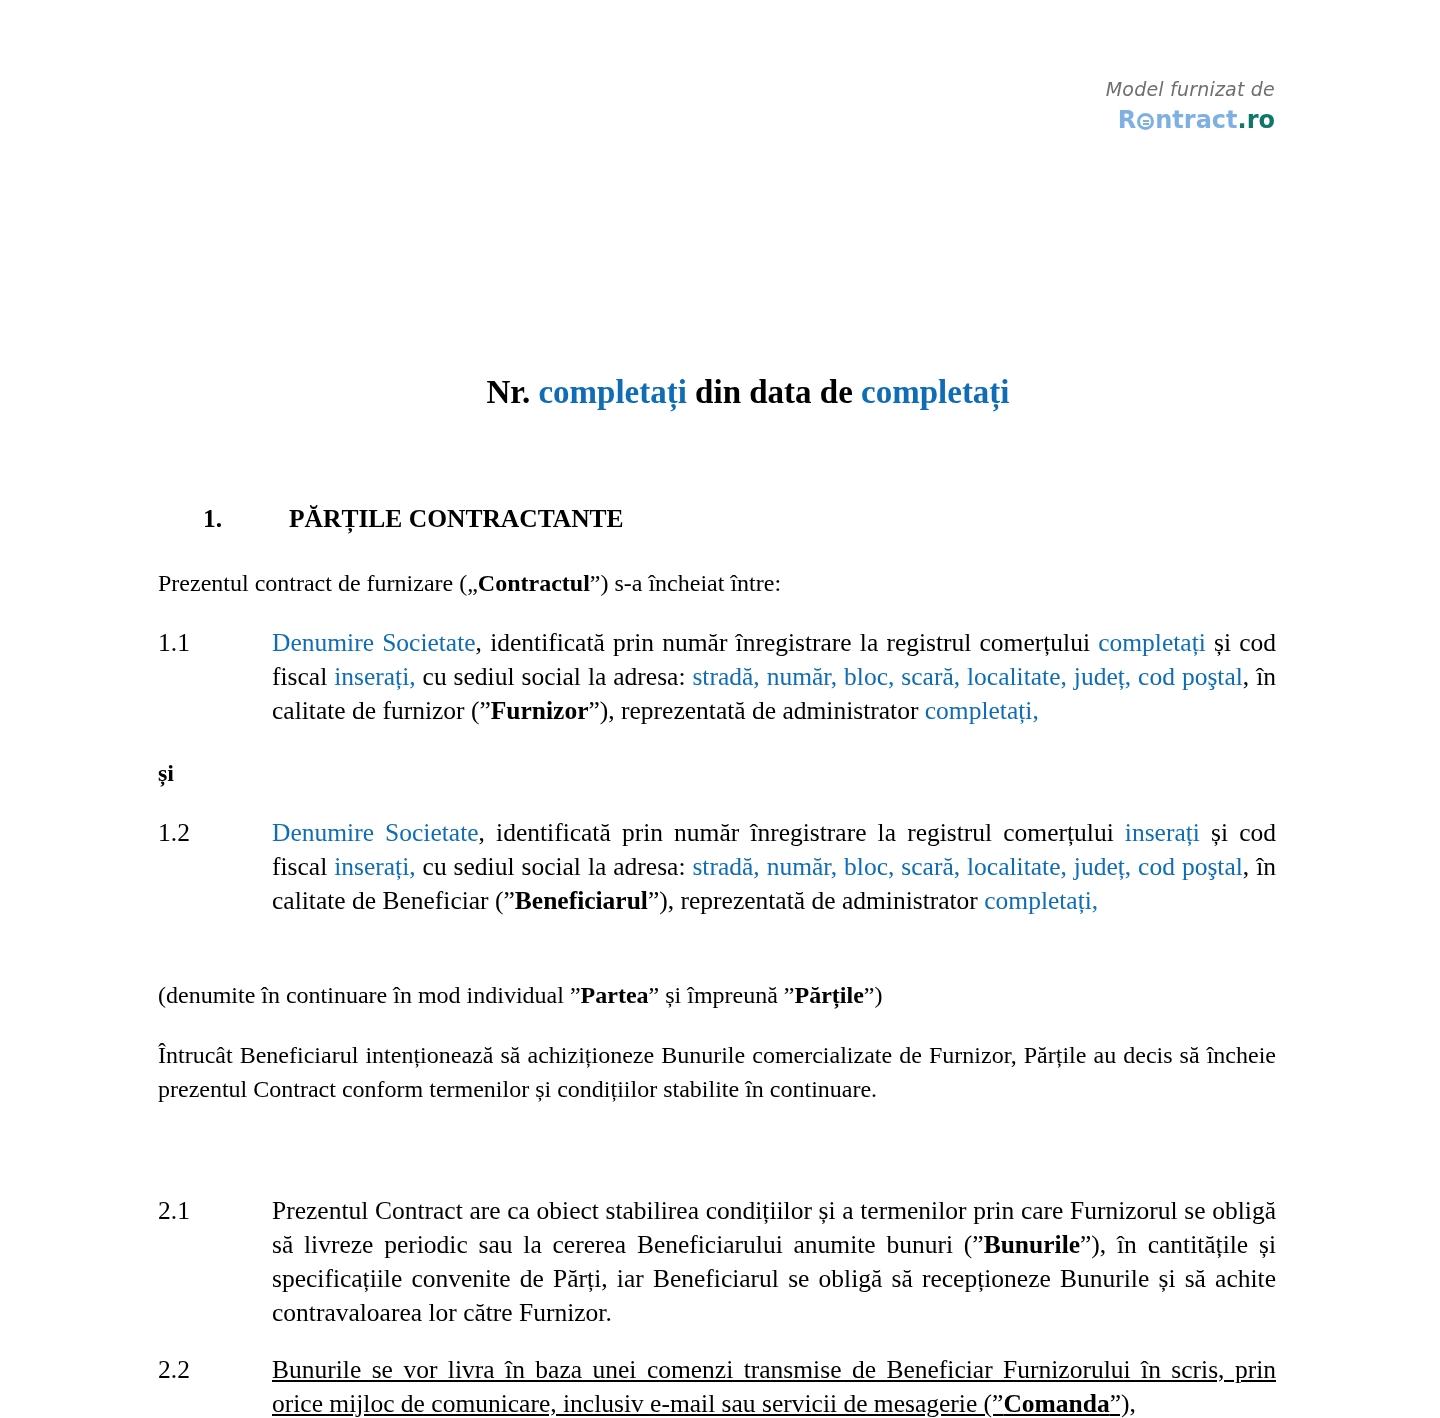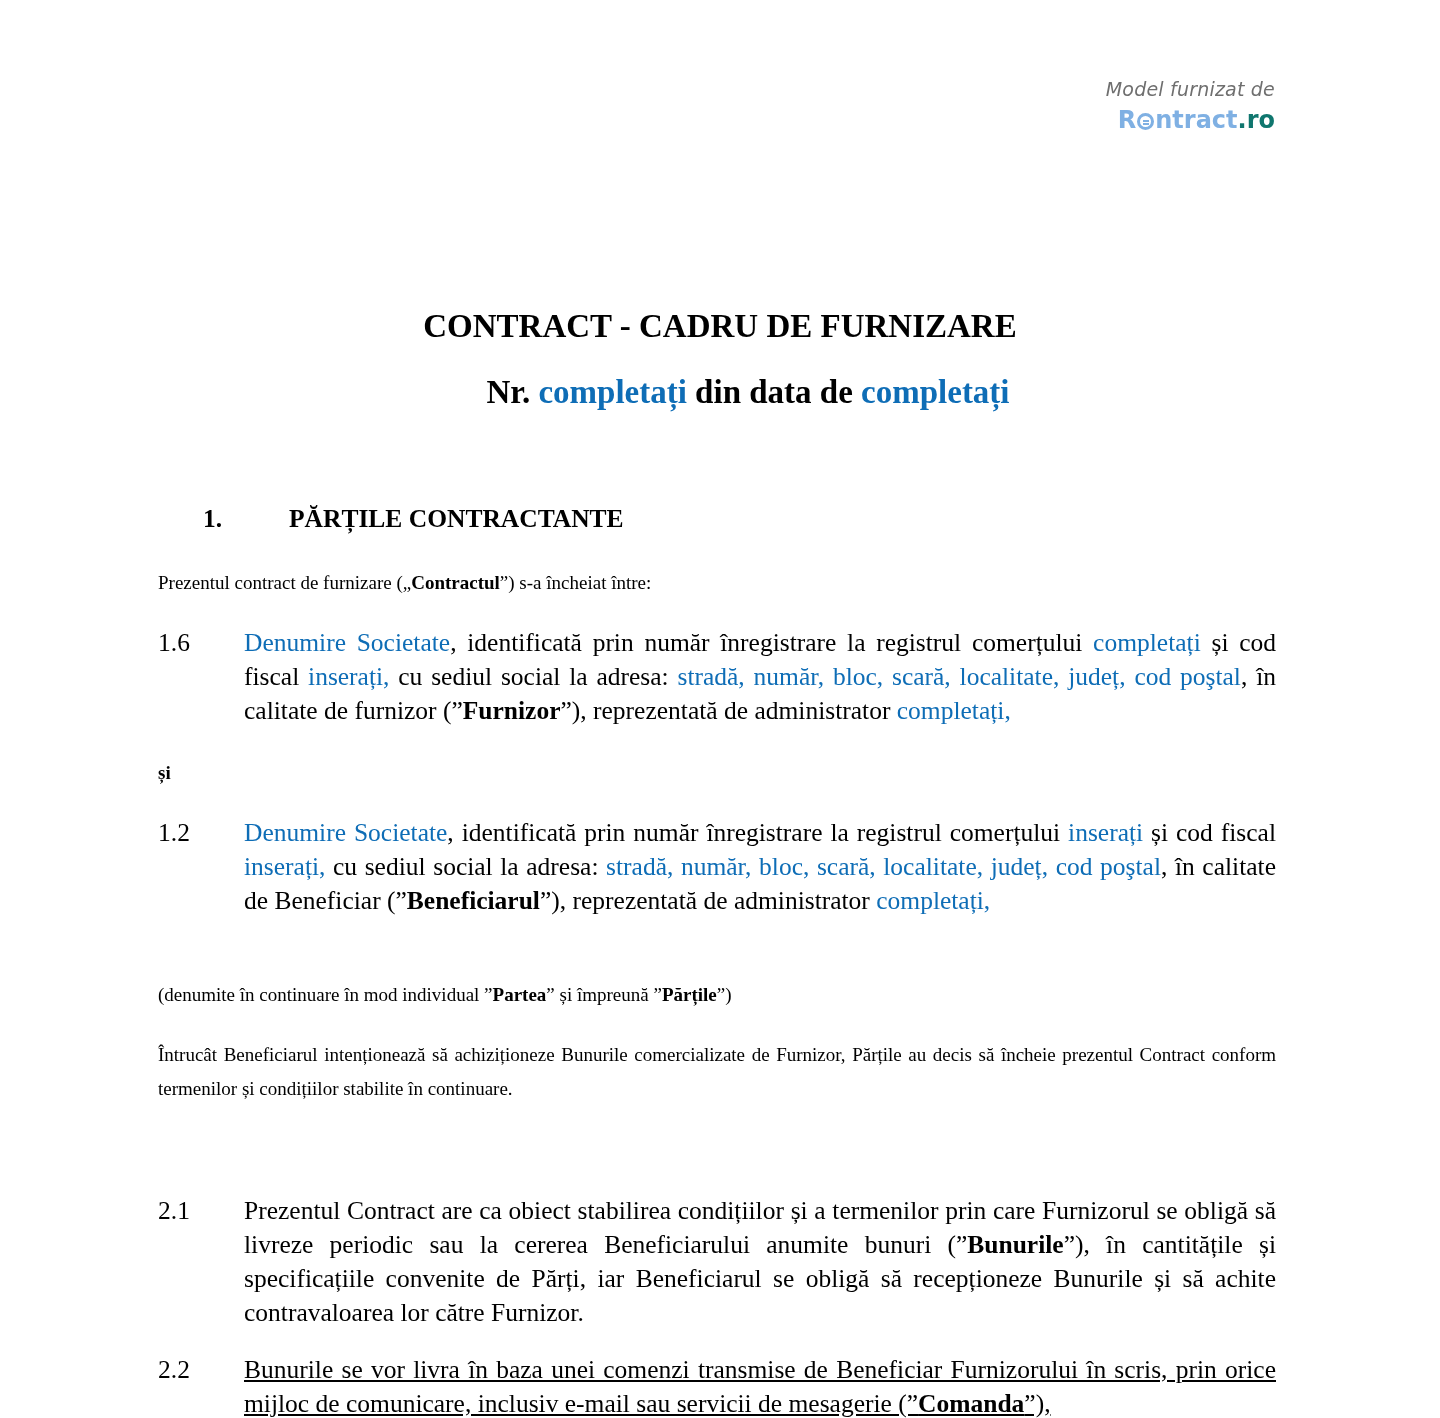--- a/index.html
+++ b/index.html
@@ -10,54 +10,53 @@
   .brand-logo { margin-top: 6px; font-size: 24px; font-weight: bold; color: #7fb0e3; font-family: "DejaVu Sans", sans-serif; }
   .brand-logo .tld { color: #0f766e; }
   .brand-logo .o-icon { display: inline-block; width: 17px; height: 17px; border: 3px solid #7fb0e3; border-radius: 50%; vertical-align: -2px; margin: 0 1px; position: relative; box-sizing: border-box; }
   .brand-logo .o-icon::after { content: ""; position: absolute; left: 3px; top: 4px; width: 6px; height: 2px; background: #7fb0e3; box-shadow: 0 3px 0 #7fb0e3; }
   .title { position: absolute; left: 0; width: 1440px; text-align: center; font-family: "Liberation Serif", serif; font-weight: bold; color: #000; }
   .title1 { top: 304px; font-size: 33px; }
   .title2 { top: 370px; font-size: 33px; padding-left: 28px; }
   .blue { color: #0e6db6; }
   .sec { position: absolute; left: 158px; font-family: "Liberation Serif", serif; font-weight: bold; font-size: 25.5px; margin-left: 45px; }
   .sec .num { display: inline-block; width: 86px; }
-  .para { position: absolute; left: 158px; width: 1118px; font-family: "Liberation Serif", serif; font-size: 19px; line-height: 34px; text-align: justify; }
+  .para { position: absolute; left: 158px; width: 1118px; font-family: "Liberation Serif", serif; font-size: 24px; line-height: 34px; text-align: justify; }
   .item { position: absolute; left: 158px; width: 1118px; font-family: "Liberation Serif", serif; font-size: 25.5px; line-height: 34px; }
   .item .inum { position: absolute; left: 0; top: 0; }
-  .item .itext { margin-left: 86px; text-align: justify; }
+  .item .itext { margin-left: 114px; text-align: justify; }
   b { font-weight: bold; }
 </style>
 </head>
 <body>
 
 <div class="page">
 
   <div class="brand">
     <div class="brand-tag">Model  furnizat de</div>
     <div class="brand-logo"><span>R</span><span class="o-icon"></span><span>ntract</span><span class="tld">.ro</span></div>
   </div>
 
-  <div class="title title1">CONTRACT - CADRU DE FURNIZARE</div>
   <div class="title title2">
     <span>Nr.</span>
     <span class="blue">completați</span>
     <span>din data de</span>
     <span class="blue">completați</span>
   </div>
 
   <div class="sec" style="top:500px;">
     <span class="num">1.</span><span>PĂRȚILE CONTRACTANTE</span>
   </div>
 
   <div class="para" style="top:562px;">
     <span>Prezentul contract de furnizare („</span><b>Contractul</b><span>”) s-a încheiat între:</span>
   </div>
 
   <div class="item" style="top:622px;">
-    <span class="inum">1.6</span>
+    <span class="inum">1.1</span>
     <div class="itext"><span class="blue">Denumire Societate</span><span>, identificată prin număr înregistrare la registrul comerțului </span><span class="blue">completați</span><span> și cod fiscal </span><span class="blue">inserați,</span><span> cu sediul social la adresa: </span><span class="blue">stradă, număr, bloc, scară, localitate, județ, cod poştal</span><span>, în calitate de furnizor (”</span><b>Furnizor</b><span>”), reprezentată de administrator </span><span class="blue">completați,</span></div>
   </div>
 
   <div class="para" style="top:752px;font-weight:bold;">și</div>
 
   <div class="item" style="top:812px;">
     <span class="inum">1.2</span>
     <div class="itext"><span class="blue">Denumire Societate</span><span>, identificată prin număr înregistrare la registrul comerțului </span><span class="blue">inserați</span><span> și cod fiscal </span><span class="blue">inserați,</span><span> cu sediul social la adresa: </span><span class="blue">stradă, număr, bloc, scară, localitate, județ, cod poştal</span><span>, în calitate de Beneficiar (”</span><b>Beneficiarul</b><span>”), reprezentată de administrator </span><span class="blue">completați,</span></div>
   </div>
 

